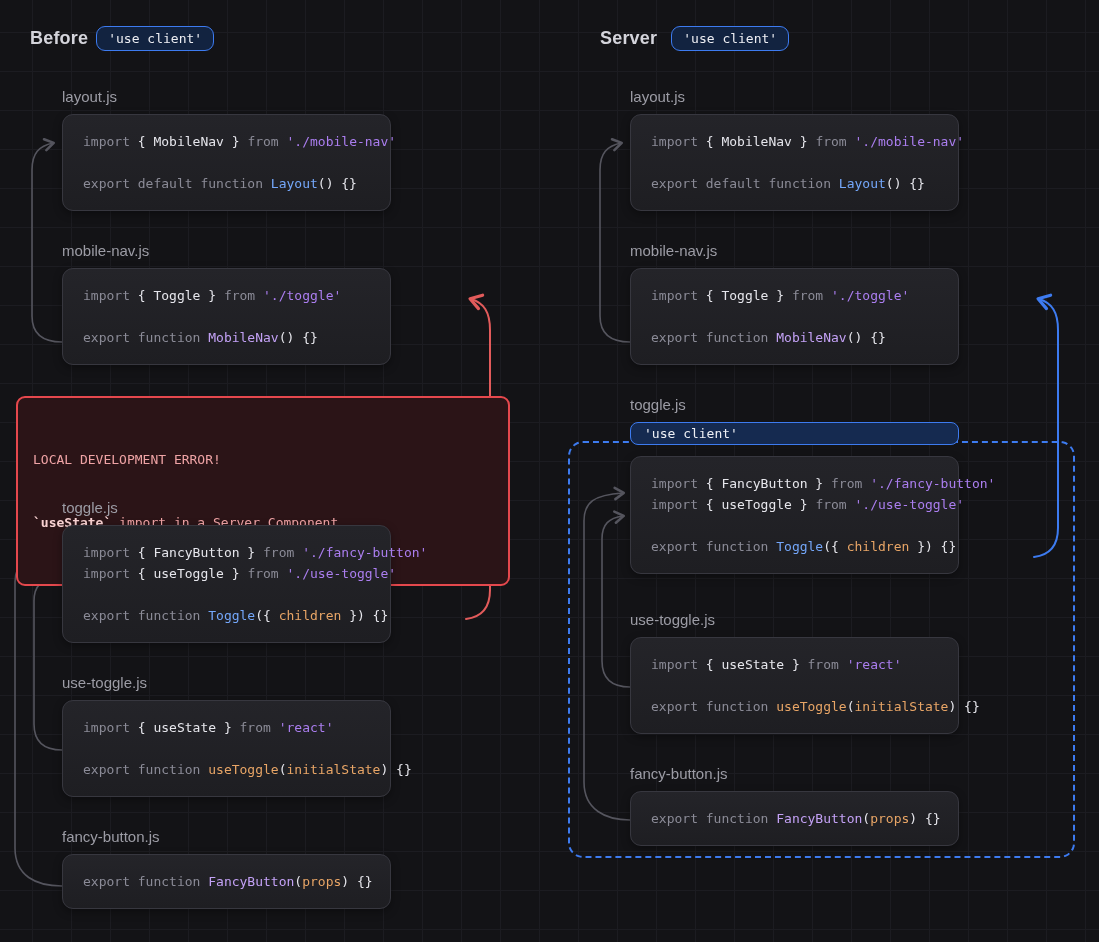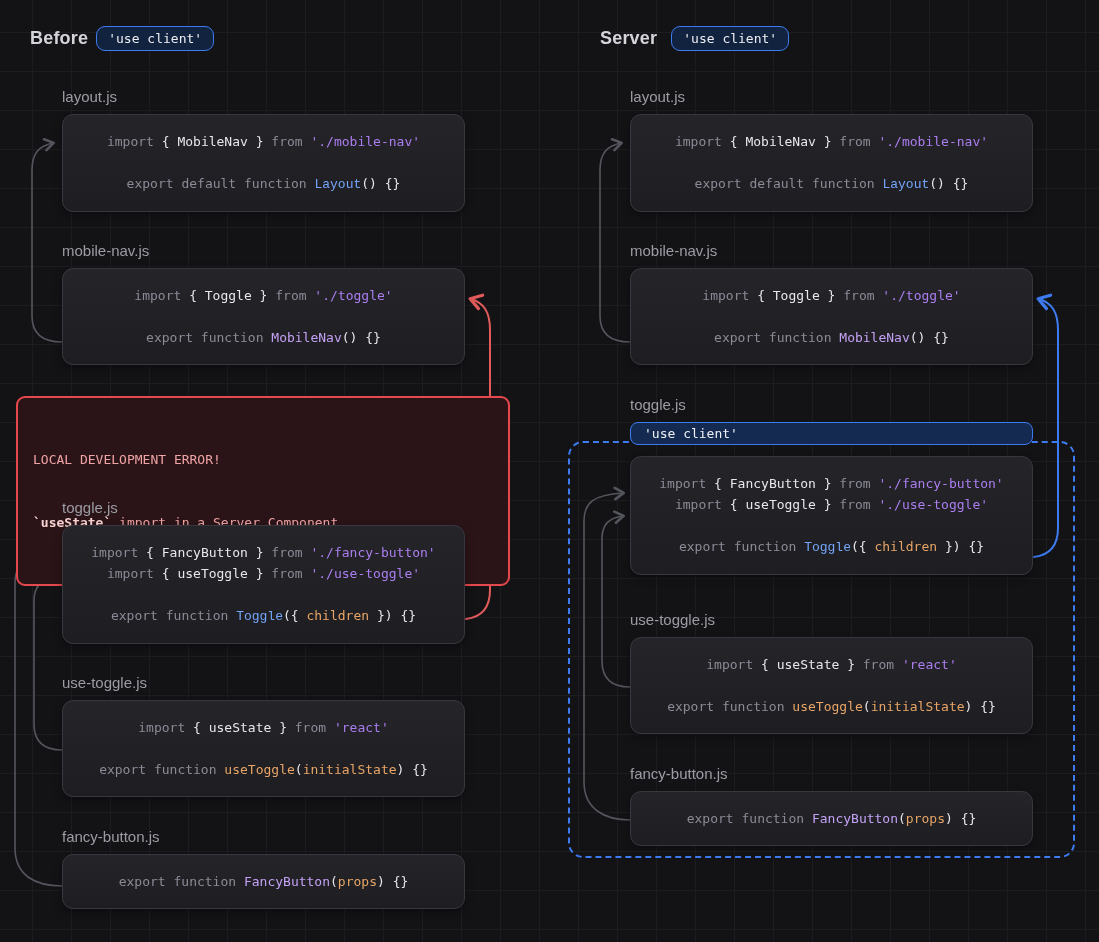--- a/index.html
+++ b/index.html
@@ -25,35 +25,34 @@
   .mhead.b { stroke:var(--accent-blue); }
 
   .col-header { position:absolute; display:flex; align-items:center; gap:14px; z-index:2; }
   .col-title { font-size:18px; font-weight:bold; color:#d4d4db; letter-spacing:.2px; }
   .badge {
     font-family:"DejaVu Sans Mono", monospace; font-size:13px; color:#edeef3;
     background:#122340; border:1.5px solid var(--accent-blue); border-radius:9px;
     padding:4px 11px; white-space:pre;
   }
 
-  .file { position:absolute; width:403px; display:flex; flex-direction:column; z-index:2; }
+  .file { position:absolute; width:329px; display:flex; flex-direction:column; z-index:2; }
   .file-label { font-size:15px; color:#9c9ca5; margin-bottom:9px; }
   .code-block {
     background:linear-gradient(180deg,#242429,#1e1e22);
     border:1px solid #37373f; border-radius:11px;
     padding:16px 20px;
     font-family:"DejaVu Sans Mono", monospace; font-size:13px; line-height:21px;
     box-shadow:0 3px 8px rgba(0,0,0,.35);
-    text-align:center;
   }
   .code-line { white-space:pre; }
   .tk-kw { color:var(--syntax-keyword); }
   .tk-pl { color:var(--syntax-plain); }
   .tk-st { color:var(--syntax-string); }
-  .tk-bl { color:var(--syntax-blue);font-family:Liberation Mono, monospace; }
+  .tk-bl { color:var(--syntax-blue); }
   .tk-vi { color:var(--syntax-violet); }
   .tk-or { color:var(--syntax-orange); }
 
   .directive-box {
     position:relative; z-index:3;
     background:#152a50; border:1.5px solid var(--accent-blue); border-radius:8px;
     padding:3px 13px; margin-bottom:11px;
     font-family:"DejaVu Sans Mono", monospace; font-size:13px; color:#eef0f5;
     white-space:pre;
   }

